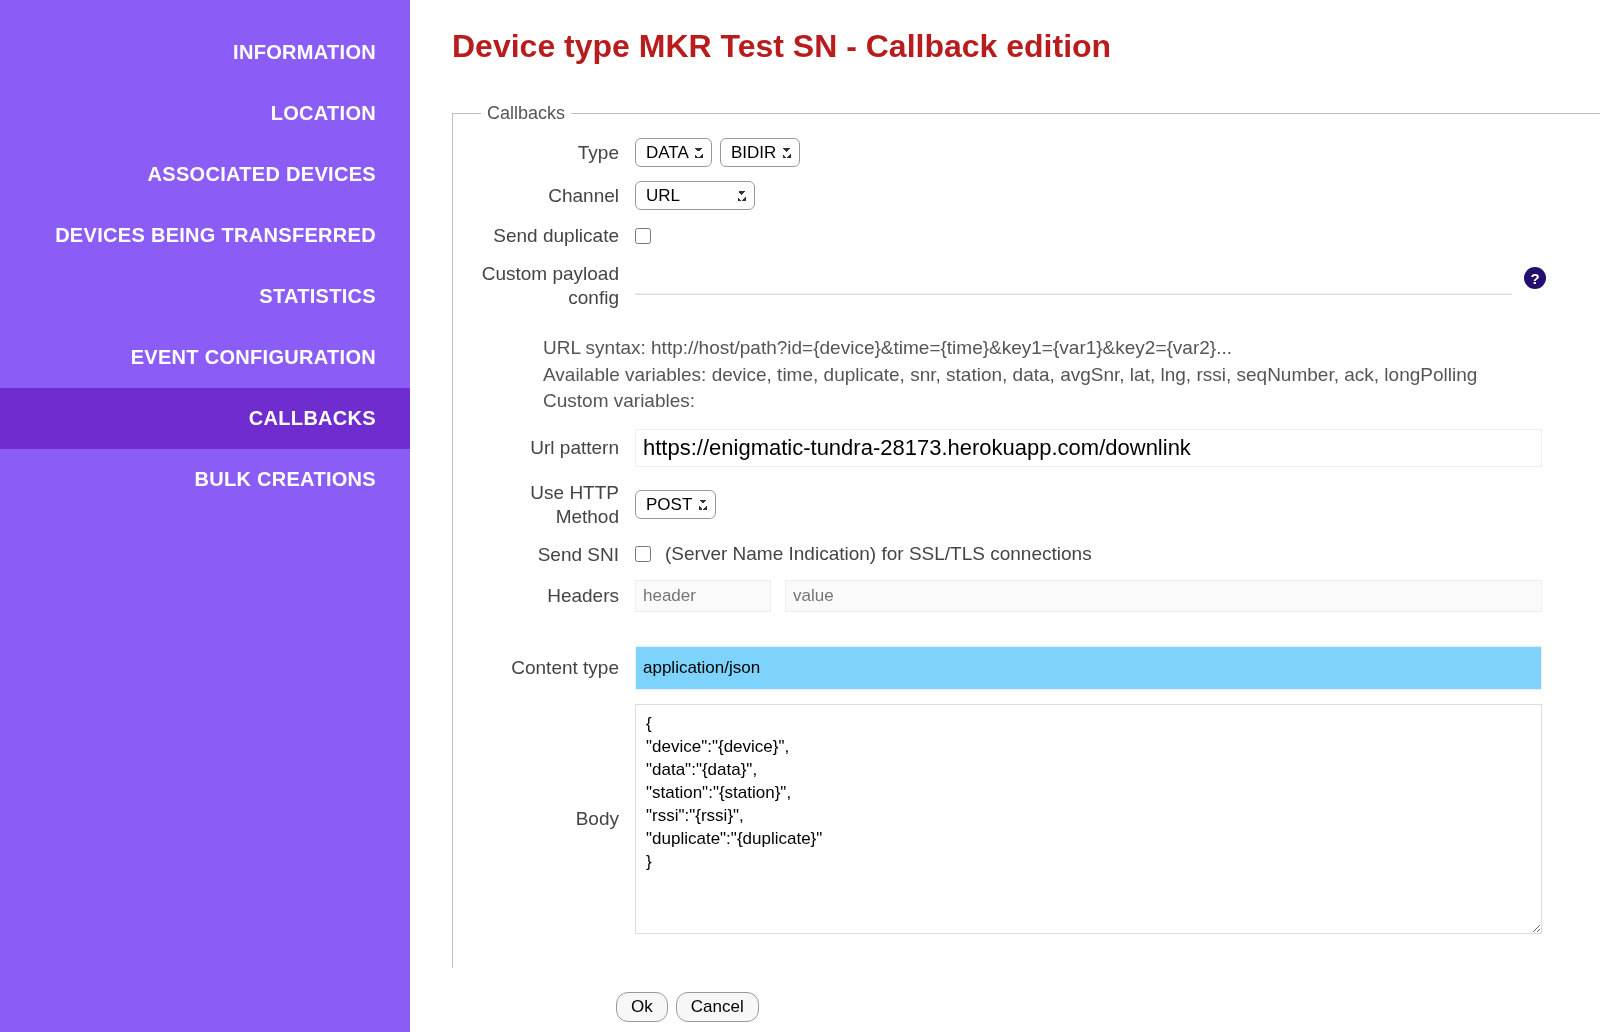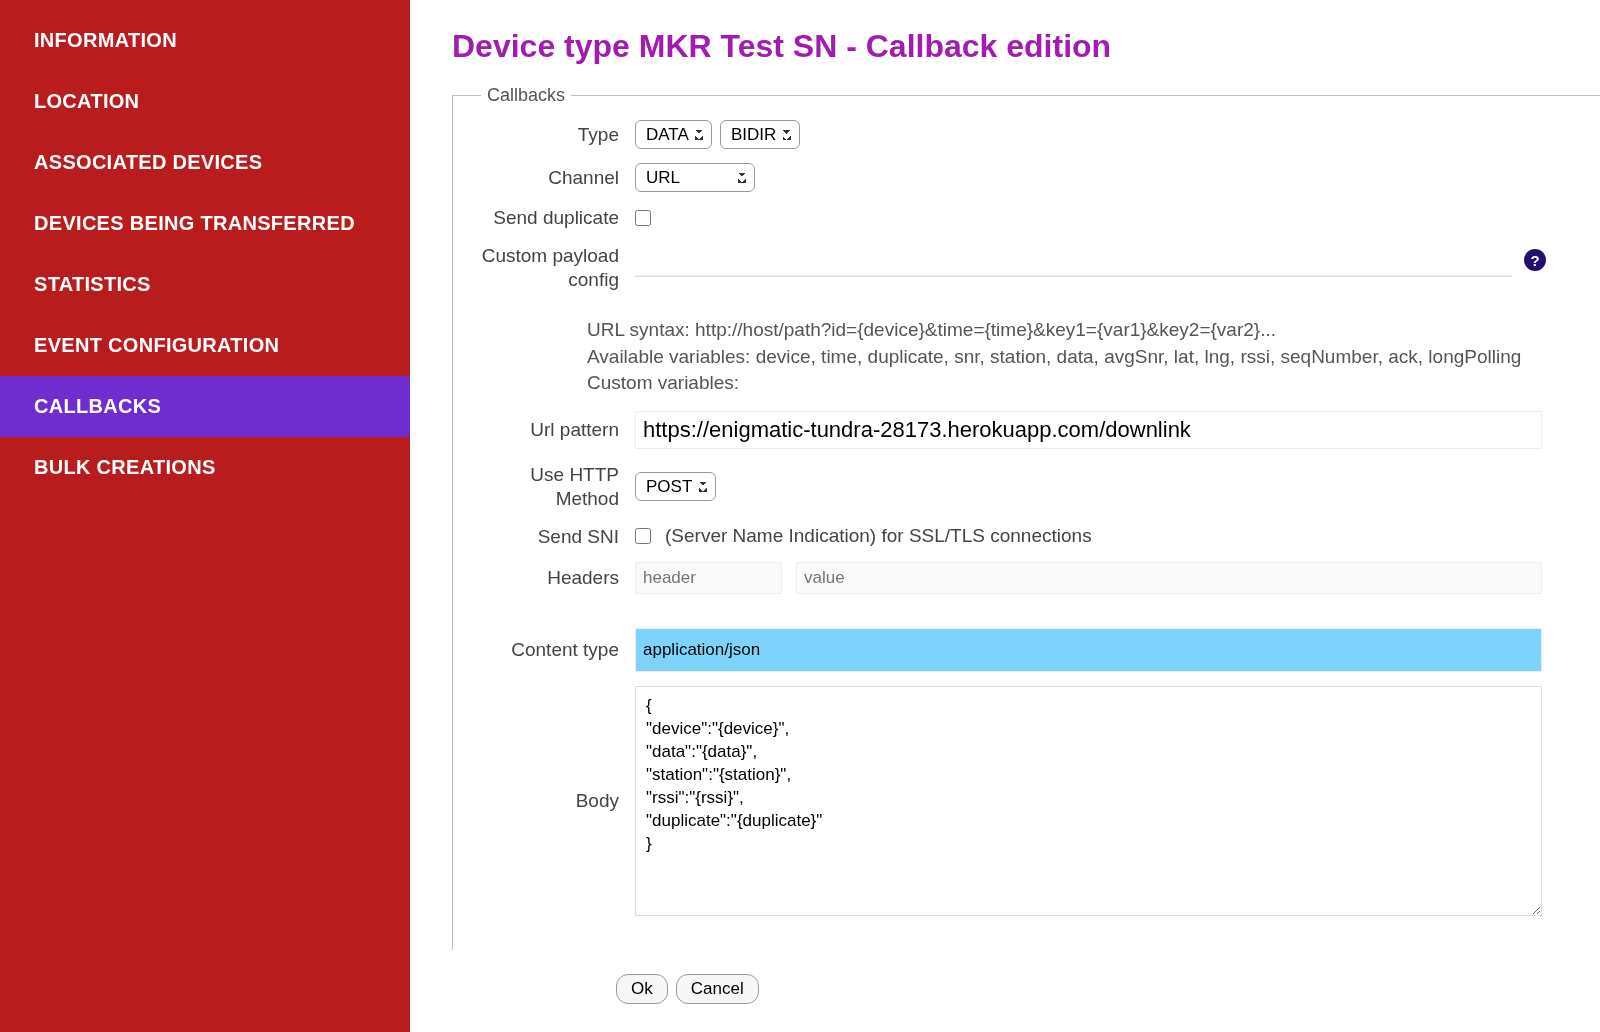--- a/index.html
+++ b/index.html
@@ -6,44 +6,45 @@
   body {
     font-family: -apple-system, BlinkMacSystemFont, "Segoe UI", Arial, sans-serif;
     background: #fff;
     display: flex;
     width: 1600px;
     height: 1032px;
     overflow: hidden;
   }
   .sidebar {
     width: 410px;
-    background: #b91c1c;
+    background: #8b5cf6;
     color: #fff;
-    padding-top: 10px;
+    padding-top: 22px;
+    text-align: right;
   }
   .sidebar-item {
     padding: 19px 34px;
     font-size: 20px;
     font-weight: 600;
     letter-spacing: 0.3px;
     cursor: pointer;
   }
   .sidebar-item.active {
     background: #6F2CCE;
   }
   .main {
     flex: 1;
     padding: 28px 0 30px 42px;
     overflow: auto;
   }
   .page-title {
-    color: #a21caf;
+    color: #b91c1c;
     font-size: 32px;
     font-weight: 700;
-    margin-bottom: 20px;
+    margin-bottom: 38px;
   }
   fieldset.callbacks {
     border: 1px solid #bfbfbf;
     border-left: 1px solid #bfbfbf;
     border-right: none;
     border-bottom: none;
     padding: 14px 18px 20px 18px;
     position: relative;
   }
   fieldset.callbacks legend {
@@ -121,21 +122,21 @@
     background: #240F6E;
     color: #fff;
     font-weight: 700;
     font-size: 15px;
     display: flex;
     align-items: center;
     justify-content: center;
     cursor: pointer;
   }
   .hint-block {
-    margin-left: 116px;
+    margin-left: 72px;
     margin-top: 26px;
     margin-bottom: 14px;
     color: #555;
     font-size: 19px;
     line-height: 1.4;
   }
   .url-pattern-input {
     flex: 1;
     font-size: 22px;
     padding: 6px 8px;
@@ -155,21 +156,21 @@
     flex: 1;
     margin-right: 40px;
   }
   .headers-inputs input {
     font-size: 17px;
     padding: 6px 8px;
     border: none;
     background: #fafafa;
     box-shadow: inset 0 0 0 1px #eee;
   }
-  .headers-inputs input.header-key { width: 147px; }
+  .headers-inputs input.header-key { width: 136px; }
   .headers-inputs input.header-val { flex: 1; }
   .content-type-input {
     flex: 1;
     font-size: 17px;
     padding: 12px 8px;
     border: none;
     background: #7dd3fc;
     box-shadow: inset 0 0 0 1px #eee;
     margin-right: 40px;
   }

